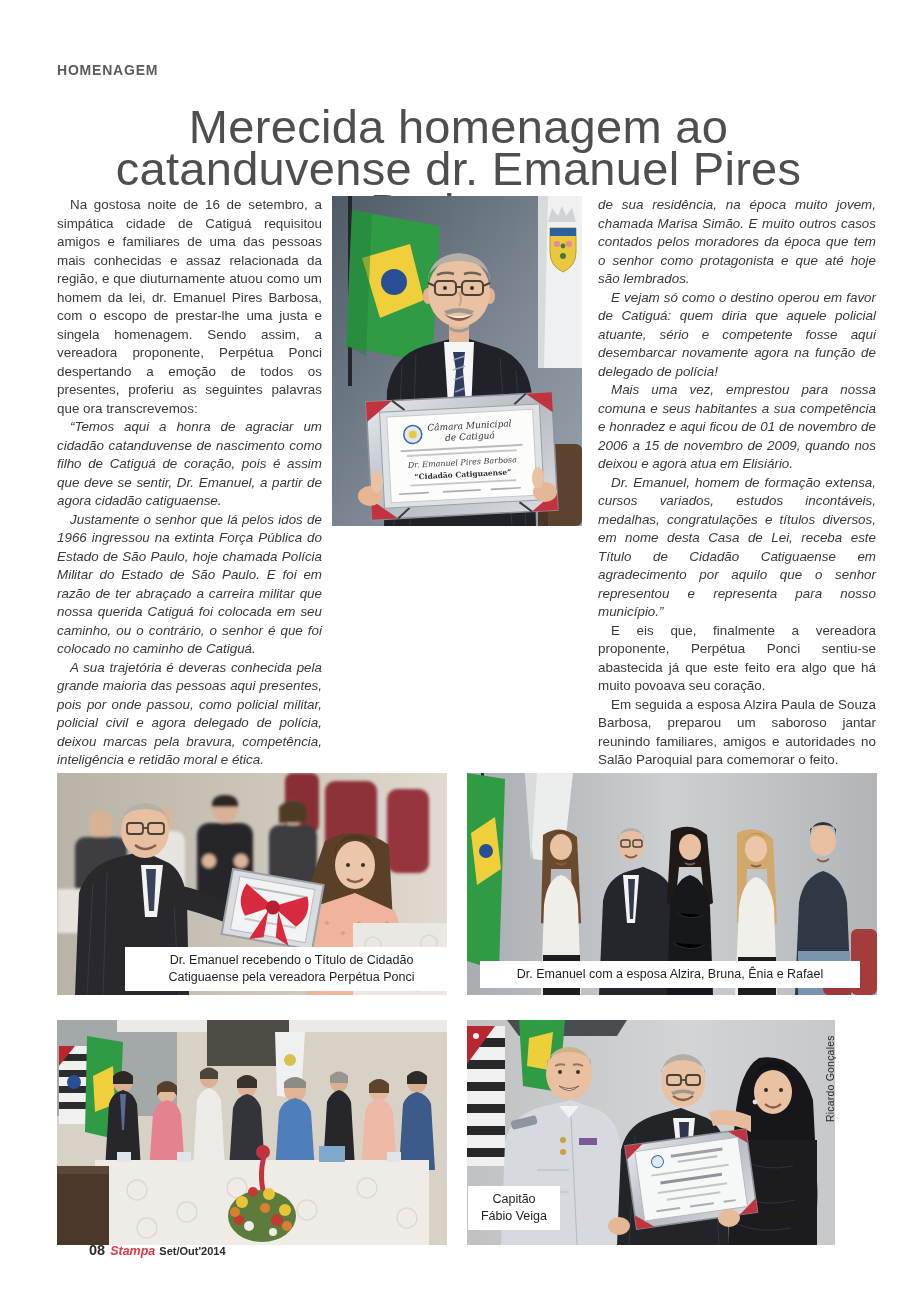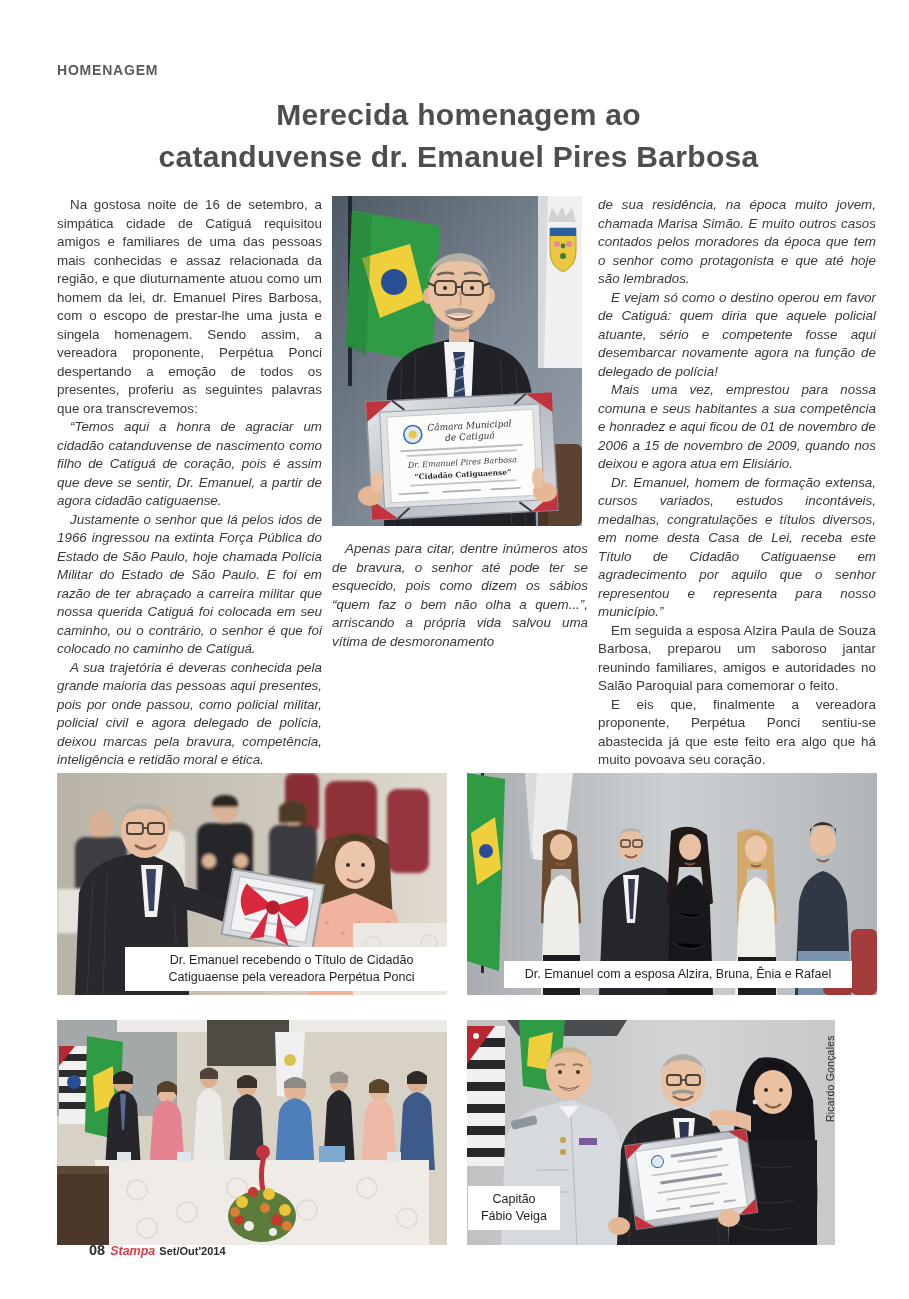--- a/index.html
+++ b/index.html
@@ -1,22 +1,22 @@
 <!DOCTYPE html>
 <html lang="pt" style="--brand-red: #e23a44;"><head>
 <meta charset="utf-8">
 <style>
   html,body{margin:0;padding:0;background:#ffffff;}
   body{width:909px;height:1299px;position:relative;font-family:"Liberation Sans",sans-serif;overflow:hidden;}
   .page{position:absolute;inset:0;}
 
   
   .kicker{position:absolute;left:57px;top:62px;font-size:14px;font-weight:700;letter-spacing:.8px;color:#5a5b5e;}
-  .title{position:absolute;left:40px;right:32px;top:94px;margin:0;text-align:center;
-         font-weight:700;font-size:30px;line-height:42px;color:#4d4e50;letter-spacing:.3px;}
+  .title{position:absolute;left:40px;right:32px;top:94px;margin:12px;text-align:center;
+         font-weight:400;font-size:47px;line-height:42px;color:#4d4e50;letter-spacing:.3px;}
 
   
   .cols{position:absolute;left:57px;top:196px;width:820px;display:grid;
         grid-template-columns:265px 256px 278px;column-gap:10px;}
   .cols p{margin:0;text-align:justify;text-indent:13px;font-size:13.4px;line-height:18.5px;color:#39393b;}
   .cols p.it{font-style:italic;}
   .cols p.cont{text-indent:0;}
   figure.main-photo{margin:0 0 14px 0;width:250px;height:330px;overflow:hidden;}
   figure.main-photo svg{display:block;width:100%;height:100%;}
 
@@ -24,21 +24,21 @@
   .photo{position:absolute;overflow:hidden;background:#cfcfcf;}
   .photo svg{display:block;width:100%;height:100%;}
   #photo-a{left:57px;top:773px;width:390px;height:222px;}
   #photo-b{left:467px;top:773px;width:410px;height:222px;}
   #photo-c{left:57px;top:1020px;width:390px;height:225px;}
   #photo-d{left:467px;top:1020px;width:368px;height:225px;}
 
   .caption{position:absolute;background:#ffffff;color:#1f1f1f;font-size:12.5px;line-height:17px;
            text-align:center;padding:5px 8px;box-sizing:border-box;}
   #caption-a{left:125px;top:947px;width:333px;}
-  #caption-b{left:504px;top:961px;width:348px;white-space:nowrap;}
+  #caption-b{left:480px;top:961px;width:380px;white-space:nowrap;}
   #caption-d{left:468px;top:1186px;width:92px;}
 
   .credit{position:absolute;left:824px;top:1020px;height:102px;width:16px;
           writing-mode:vertical-rl;transform:rotate(180deg);
           font-size:10.5px;color:#2a2a2a;letter-spacing:.2px;}
 
   
   .footer{position:absolute;left:57px;top:1241px;color:#2b2b2c;}
   .footer .num{font-size:14.5px;font-weight:700;margin-right:5px;margin-left:32px;}
   .footer .brand{color:var(--brand-red,#e23a44);font-style:italic;font-weight:700;font-size:12.5px;margin-right:4px;}
@@ -166,30 +166,29 @@
             <rect x="28" y="93" width="30" height="1.6" fill="#a9adb2"></rect>
               <rect x="72" y="93" width="38" height="1.6" fill="#a9adb2"></rect>
               <rect x="120" y="93" width="30" height="1.6" fill="#a9adb2"></rect>
           </g>
           <ellipse cx="38" cy="300" rx="12" ry="10" fill="#e5b795"></ellipse>
           <ellipse cx="45" cy="286" rx="6" ry="11" fill="#e9c2a3"></ellipse>
           <ellipse cx="213" cy="296" rx="12" ry="10" fill="#e5b795"></ellipse>
           <ellipse cx="206" cy="282" rx="6" ry="11" fill="#e9c2a3"></ellipse>
         </svg>
       </figure>
-      <p class="it">Apenas para citar, dentre inúmeros atos de bravura, o senhor até pode ter se esquecido, pois como dizem os sábios “quem faz o bem não olha a quem...”, arriscando a própria vida salvou uma vítima de desmoronamento</p>
     </div>
 
     <div class="col">
       <p class="it cont">de sua residência, na época muito jovem, chamada Marisa Simão. E muito outros casos contados pelos moradores da época que tem o senhor como protagonista e que até hoje são lembrados.</p>
       <p class="it">E vejam só como o destino operou em favor de Catiguá: quem diria que aquele policial atuante, sério e competente fosse aqui desembarcar novamente agora na função de delegado de polícia!</p>
       <p class="it">Mais uma vez, emprestou para nossa comuna e seus habitantes a sua competência e honradez e aqui ficou de 01 de novembro de 2006 a 15 de novembro de 2009, quando nos deixou e agora atua em Elisiário.</p>
       <p class="it">Dr. Emanuel, homem de formação extensa, cursos variados, estudos incontáveis, medalhas, congratulações e títulos diversos, em nome desta Casa de Lei, receba este Título de Cidadão Catiguaense em agradecimento por aquilo que o senhor representou e representa para nosso município.”</p>
+      <p>E eis que, finalmente a vereadora proponente, Perpétua Ponci sentiu-se abastecida já que este feito era algo que há muito povoava seu coração.</p>
       <p>Em seguida a esposa Alzira Paula de Souza Barbosa, preparou um saboroso jantar reunindo familiares, amigos e autoridades no Salão Paroquial para comemorar o feito.</p>
-      <p>E eis que, finalmente a vereadora proponente, Perpétua Ponci sentiu-se abastecida já que este feito era algo que há muito povoava seu coração.</p>
     </div>
   </div>
 
   <div class="photo" id="photo-a">
     <svg viewBox="0 0 390 222" preserveAspectRatio="none">
       <defs>
         <linearGradient id="bgA" x1="0" y1="0" x2="1" y2="0">
           <stop offset="0" stop-color="#b9b2a6"></stop>
             <stop offset="0.6" stop-color="#cfc8bc"></stop>
             <stop offset="1" stop-color="#e0dad0"></stop>

